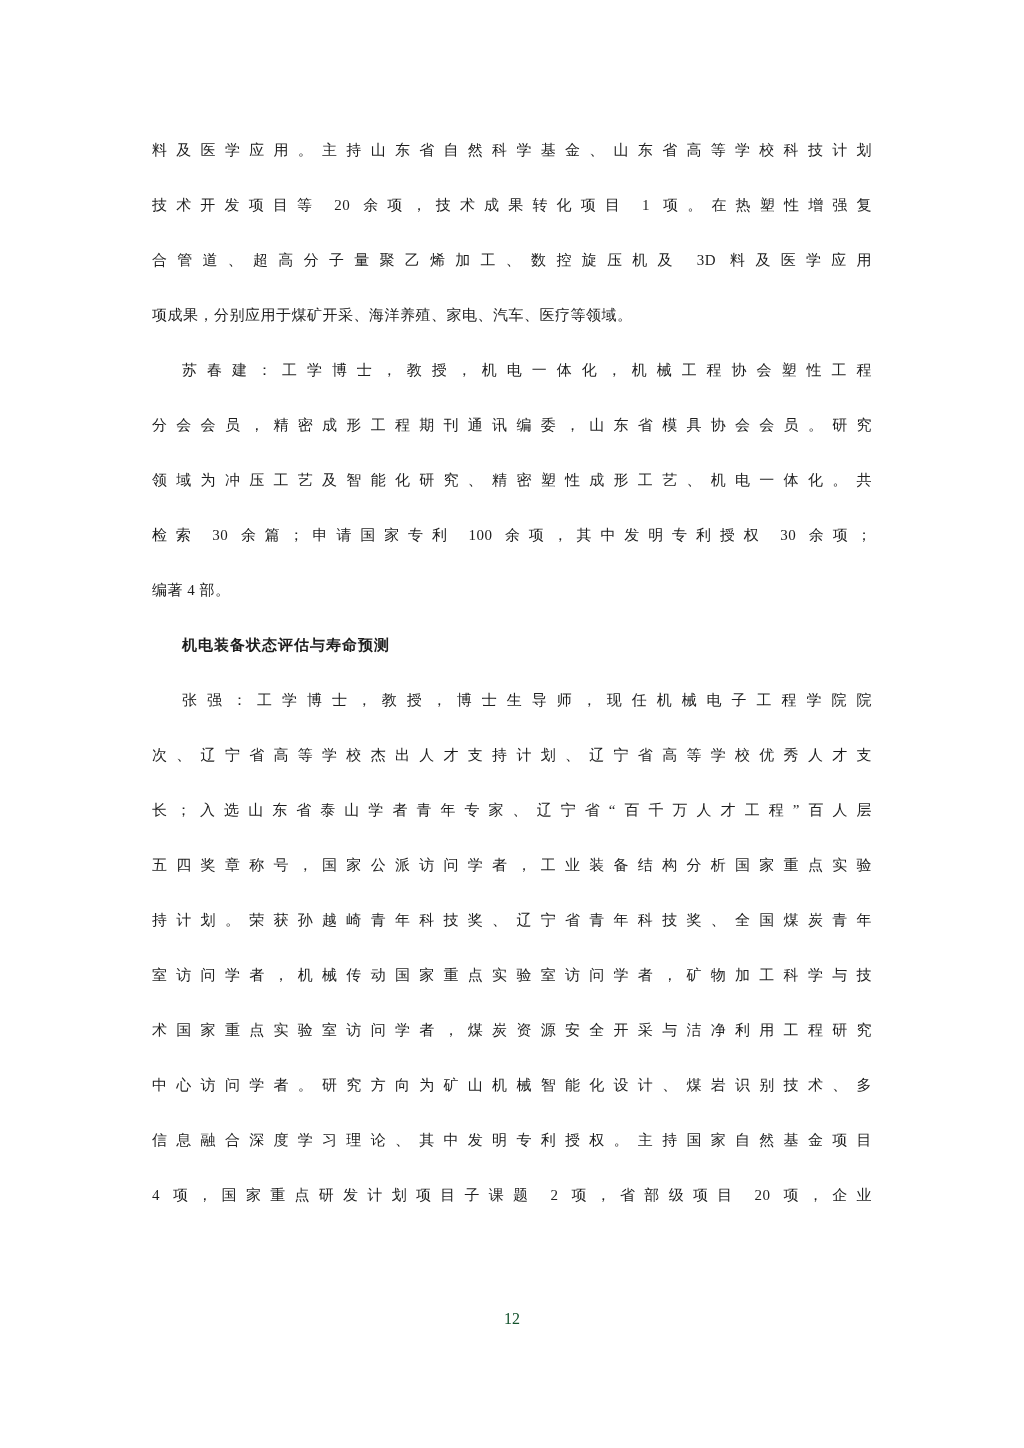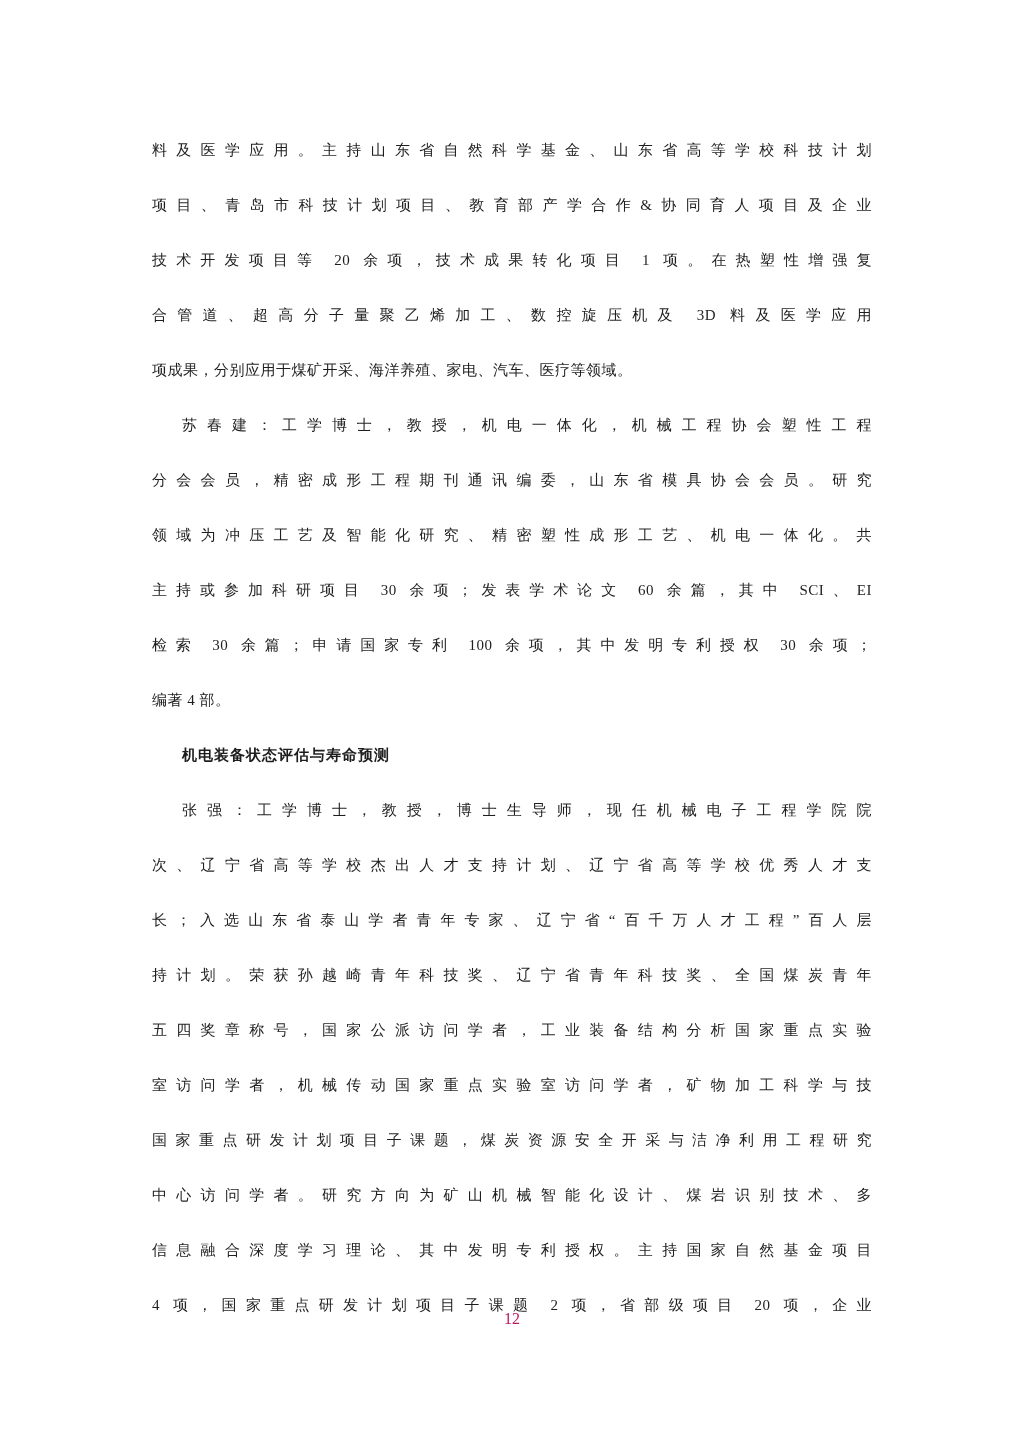--- a/index.html
+++ b/index.html
@@ -34,53 +34,51 @@
     letter-spacing: 1px;
   }
   .footer {
     position: absolute;
     top: 1308px;
     left: 0;
     width: 100%;
     text-align: center;
     font-size: 16px;
     line-height: 22px;
-    color: #be185d;
+    color: #14532d;
   }
 </style>
 </head>
 <body>
 
 <div class="page">
   <div class="content">
       <div class="block paragraph">
         <div class="line">料及医学应用。主持山东省自然科学基金、山东省高等学校科技计划</div>
-        <div class="line">项目、青岛市科技计划项目、教育部产学合作&amp;协同育人项目及企业</div>
         <div class="line">技术开发项目等 20 余项，技术成果转化项目 1 项。在热塑性增强复</div>
         <div class="line">合管道、超高分子量聚乙烯加工、数控旋压机及 3D 料及医学应用</div>
         <div class="line last">项成果，分别应用于煤矿开采、海洋养殖、家电、汽车、医疗等领域。</div>
       </div>
       <div class="block paragraph">
         <div class="line indent">苏春建：工学博士，教授，机电一体化，机械工程协会塑性工程</div>
         <div class="line">分会会员，精密成形工程期刊通讯编委，山东省模具协会会员。研究</div>
         <div class="line">领域为冲压工艺及智能化研究、精密塑性成形工艺、机电一体化。共</div>
-        <div class="line">主持或参加科研项目 30 余项；发表学术论文 60 余篇，其中 SCI、EI</div>
         <div class="line">检索 30 余篇；申请国家专利 100 余项，其中发明专利授权 30 余项；</div>
         <div class="line last">编著 4 部。</div>
       </div>
       <div class="block heading">
         <div class="line indent last">机电装备状态评估与寿命预测</div>
       </div>
       <div class="block paragraph">
         <div class="line indent">张强：工学博士，教授，博士生导师，现任机械电子工程学院院</div>
         <div class="line">次、辽宁省高等学校杰出人才支持计划、辽宁省高等学校优秀人才支</div>
         <div class="line">长；入选山东省泰山学者青年专家、辽宁省“百千万人才工程”百人层</div>
+        <div class="line">五四奖章称号，国家公派访问学者，工业装备结构分析国家重点实验</div>
         <div class="line">持计划。荣获孙越崎青年科技奖、辽宁省青年科技奖、全国煤炭青年</div>
-        <div class="line">五四奖章称号，国家公派访问学者，工业装备结构分析国家重点实验</div>
         <div class="line">室访问学者，机械传动国家重点实验室访问学者，矿物加工科学与技</div>
-        <div class="line">国家重点研发计划项目子课题，煤炭资源安全开采与洁净利用工程研究</div>
+        <div class="line">术国家重点实验室访问学者，煤炭资源安全开采与洁净利用工程研究</div>
         <div class="line">中心访问学者。研究方向为矿山机械智能化设计、煤岩识别技术、多</div>
         <div class="line">信息融合深度学习理论、其中发明专利授权。主持国家自然基金项目</div>
         <div class="line">4 项，国家重点研发计划项目子课题 2 项，省部级项目 20 项，企业</div>
       </div>
     </div>
   <div class="footer">12</div>
 </div>
 
 </body></html>

